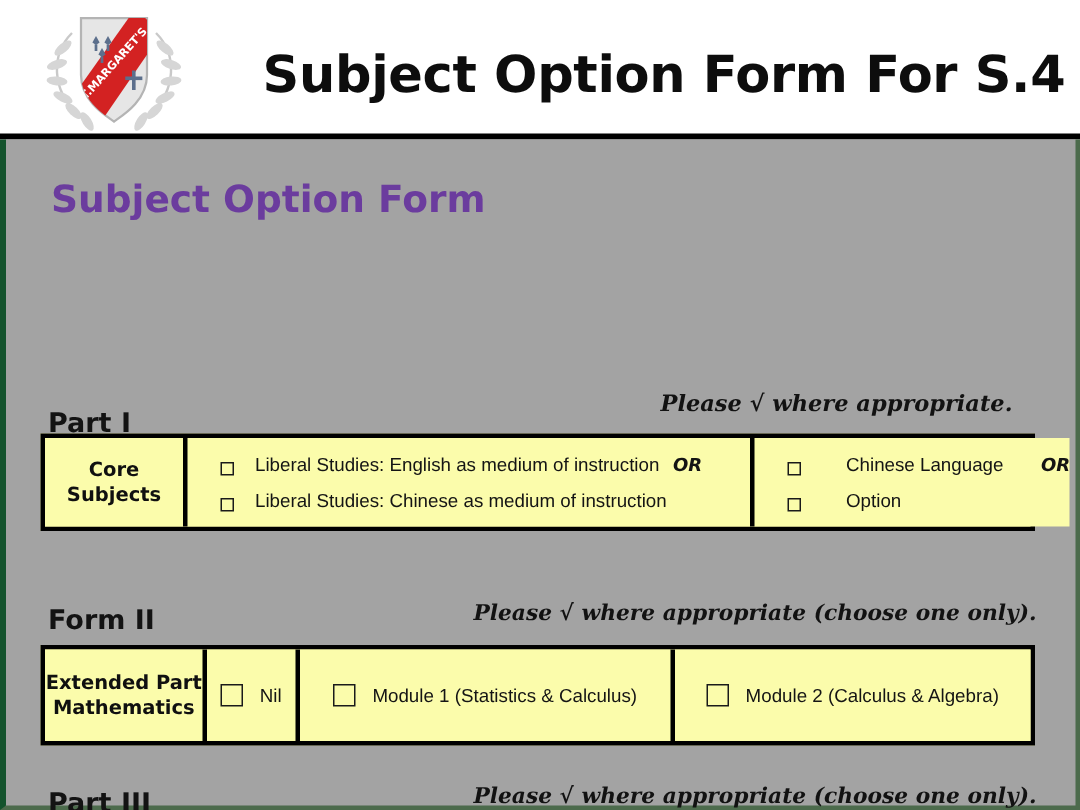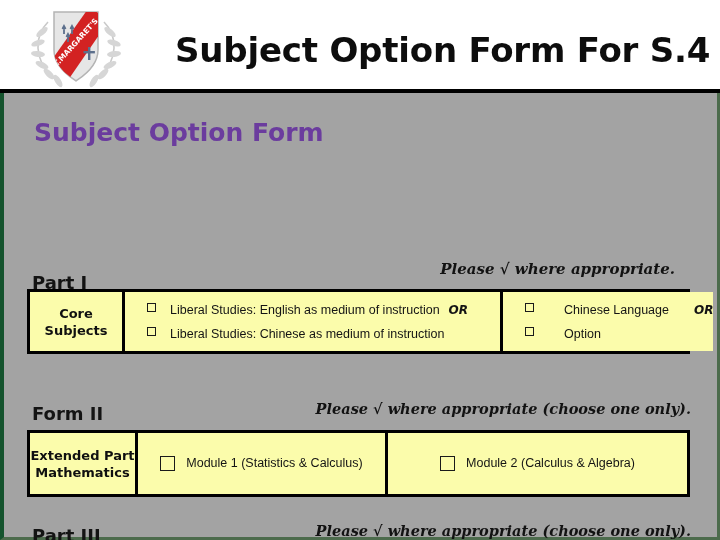--- a/index.html
+++ b/index.html
@@ -98,21 +98,21 @@
   .cb-lg{
     display:inline-block;
     width:13px;height:13px;
     border:1.6px solid #1a1a1a;
     background:#fbfcab;
     flex:0 0 auto;
   }
 
   .opt-row{
     display:flex;
-    align-items:flex-start;
+    align-items:flex-end;
     font-size:12.5px;
     color:#141414;
     white-space:nowrap;
   }
   .opt-row .lbl{margin-left:14px;}
   .orword{
     font-weight:bold;font-style:italic;
     margin-left:9px;
     font-family:"DejaVu Sans","Liberation Sans",sans-serif;
     font-size:12px;
@@ -238,20 +238,26 @@
 
   <div class="ftable" id="part2-table">
 
     <div class="fcell hdr-cell" id="p2-c0">
       <div>
         <div>Extended Part</div>
         <div>Mathematics</div>
       </div>
     </div>
 
+    <div class="fcell" id="p2-c1">
+      <div class="opt-row">
+        <span class="cb-lg"></span>
+        <span class="lbl">Nil</span>
+      </div>
+    </div>
 
     <div class="fcell" id="p2-c2">
       <div class="opt-row">
         <span class="cb-lg"></span>
         <span class="lbl">Module 1 (Statistics &amp; Calculus)</span>
       </div>
     </div>
 
     <div class="fcell" id="p2-c3">
       <div class="opt-row">

